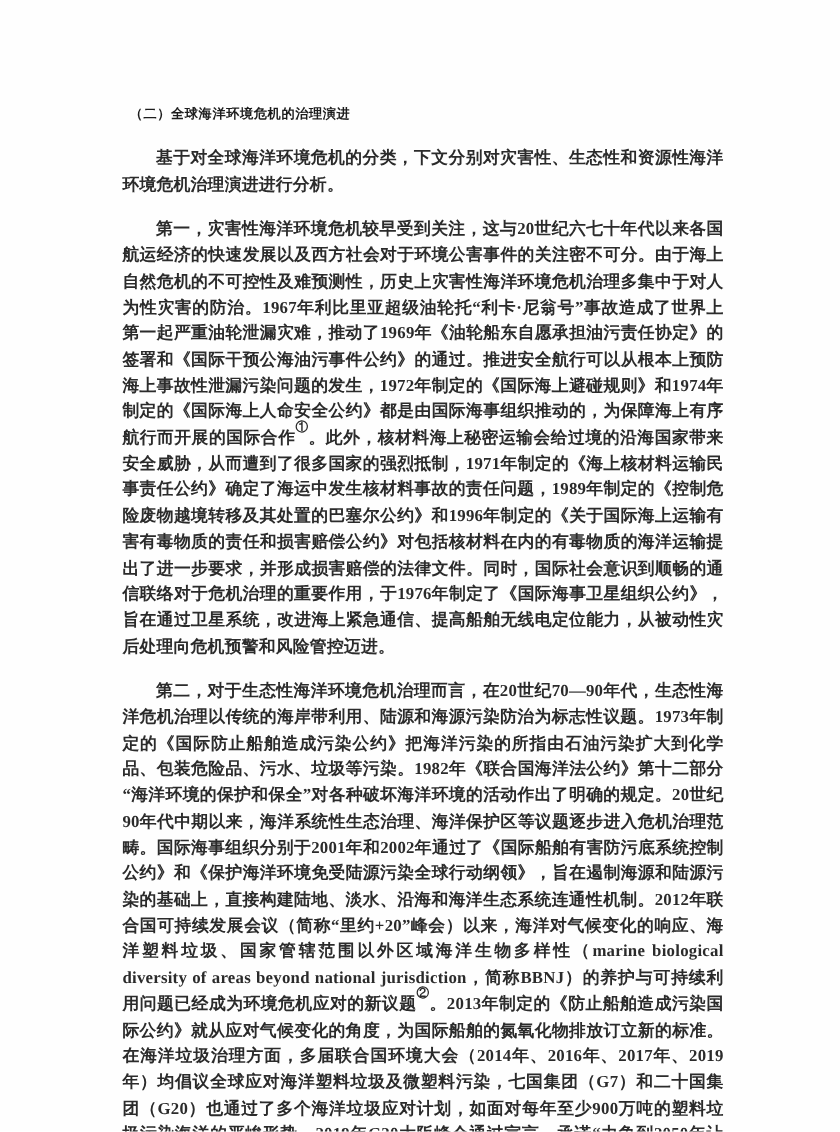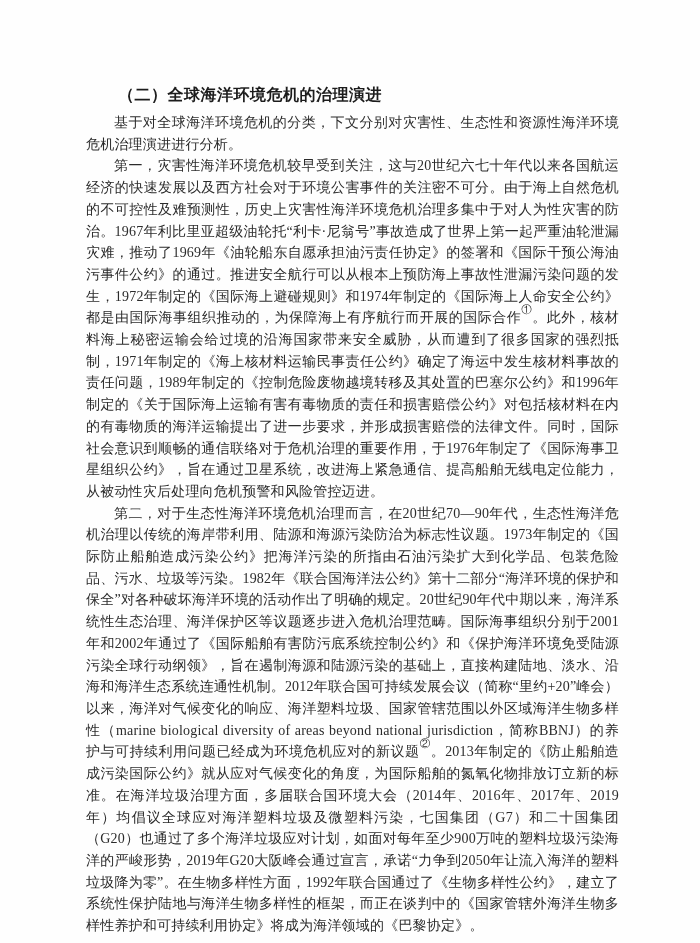--- a/index.html
+++ b/index.html
@@ -22,35 +22,36 @@
   }
   .content {
     position: absolute;
     left: 86px;
     top: 84px;
     width: 533px;
   }
   .heading {
     font-family: Liberation Serif, serif;
     font-weight: 700;
-    font-size: 16px;
+    font-size: 11px;
     line-height: 22px;
     color: #1c1c1c;
     text-indent: 2em;
     letter-spacing: 0.5px;
     margin: 0 0 6px 0;
   }
   p.body-para {
-    margin: 0;
+    margin: 16px;
     font-size: 14px;
     line-height: 21.7px;
     text-align: justify;
     text-indent: 2em;
     letter-spacing: 0.2px;
     word-break: break-word;
+    font-weight: bold;
   }
   p.body-para sup {
     font-size: 10.5px;
     line-height: 0;
     position: relative;
     top: -4px;
   }
   .footnote-sep {
     width: 162px;
     height: 0;

